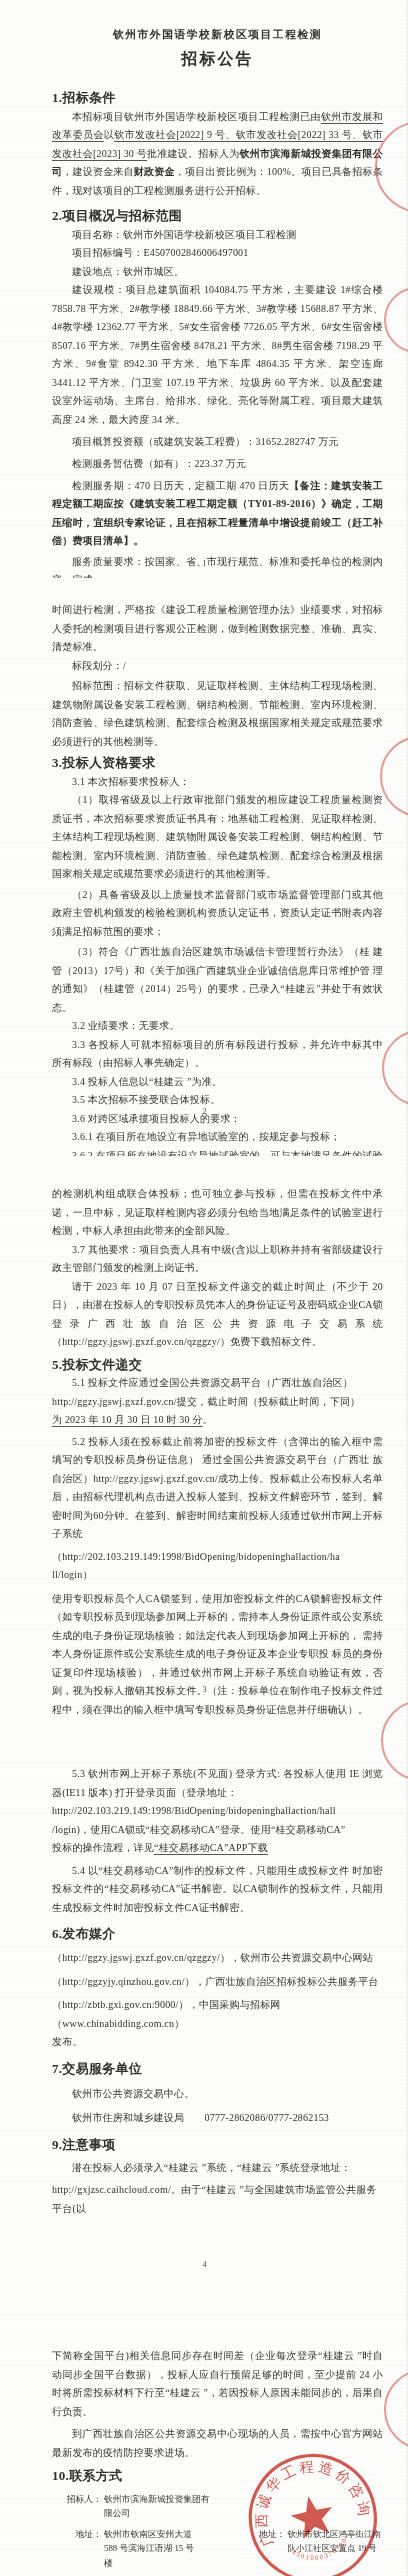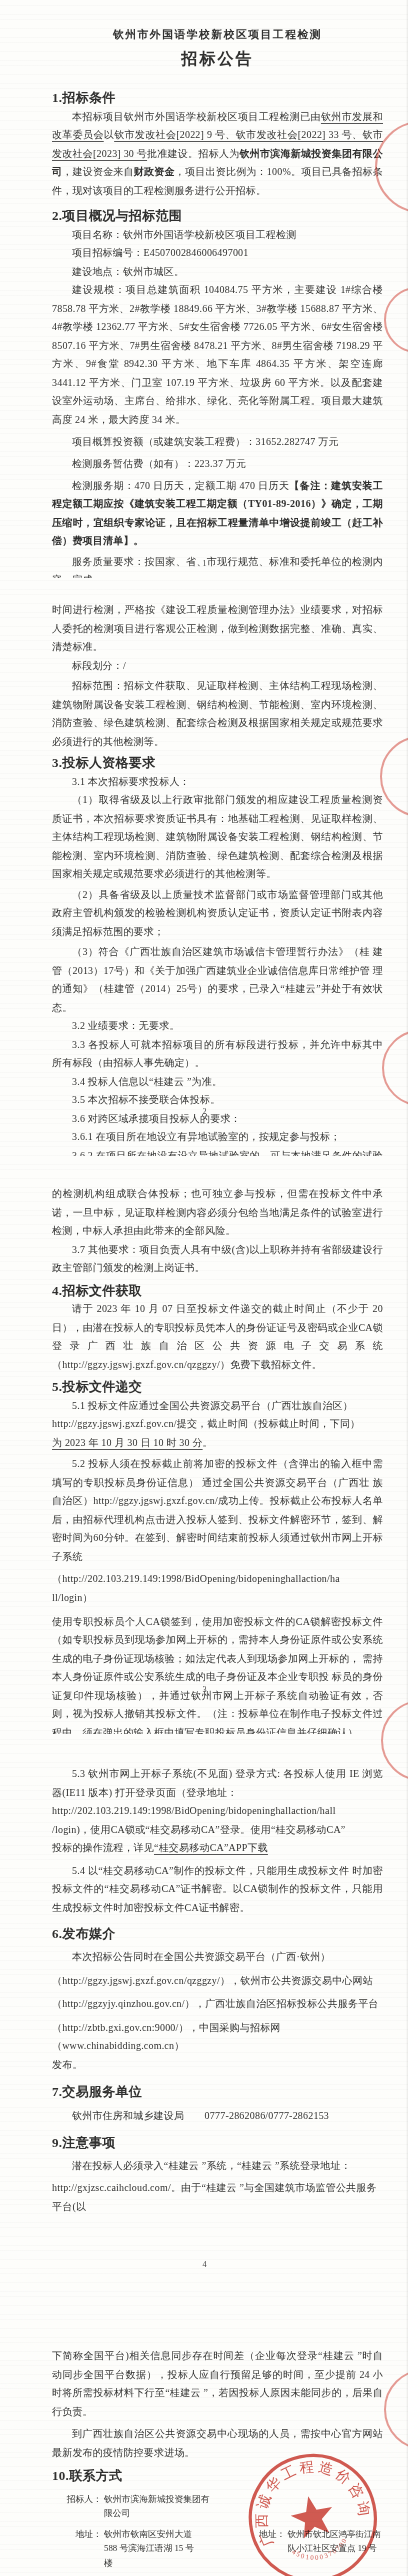--- a/index.html
+++ b/index.html
@@ -86,45 +86,44 @@
     <p class="ind">3.5 本次招标不接受联合体投标。</p>
     <p class="ind">3.6 对跨区域承揽项目投标人的要求：</p>
     <p class="ind">3.6.1 在项目所在地设立有异地试验室的，按规定参与投标；</p>
     <p class="ind">3.6.2 在项目所在地没有设立异地试验室的，可与本地满足条件的试验室所属</p>
     <div class="pagenum pn2">2</div>
   </div>
 
   <div class="page">
     <p class="mt56">的检测机构组成联合体投标；也可独立参与投标，但需在投标文件中承诺，一旦中标，见证取样检测内容必须分包给当地满足条件的试验室进行检测，中标人承担由此带来的全部风险。</p>
     <p class="ind">3.7 其他要求：项目负责人具有中级(含)以上职称并持有省部级建设行政主管部门颁发的检测上岗证书。</p>
-    <p class="sech mt8">4.招标文件获取</p>
     <p class="ind">请于 2023 年 10 月 07 日至投标文件递交的截止时间止（不少于 20 日），由潜在投标人的专职投标员凭本人的身份证证号及密码或企业CA锁登录广西壮族自治区公共资源电子交易系统（http://ggzy.jgswj.gxzf.gov.cn/qzggzy/）免费下载招标文件。</p>
     <p class="sech mt8">5.投标文件递交</p>
     <p class="ind left">5.1 投标文件应通过全国公共资源交易平台（广西壮族自治区）</p>
     <p class="left">http://ggzy.jgswj.gxzf.gov.cn/提交，截止时间（投标截止时间，下同）</p>
     <p class="left"><span class="u">为 2023 年 10 月 30 日 10 时 30 分</span><span>。</span></p>
     <p class="ind mt6">5.2 投标人须在投标截止前将加密的投标文件（含弹出的输入框中需填写的专职投标员身份证信息） 通过全国公共资源交易平台（广西壮 族自治区）http://ggzy.jgswj.gxzf.gov.cn/成功上传。投标截止公布投标人名单后，由招标代理机构点击进入投标人签到、投标文件解密环节，签到、解密时间为60分钟。在签到、解密时间结束前投标人须通过钦州市网上开标子系统</p>
     <p class="left mt8">（http://202.103.219.149:1998/BidOpening/bidopeninghallaction/ha ll/login）</p>
     <p class="mt10">使用专职投标员个人CA锁签到，使用加密投标文件的CA锁解密投标文件（如专职投标员到现场参加网上开标的，需持本人身份证原件或公安系统生成的电子身份证现场核验；如法定代表人到现场参加网上开标的， 需持本人身份证原件或公安系统生成的电子身份证及本企业专职投 标员的身份证复印件现场核验），并通过钦州市网上开标子系统自动验证有效，否则，视为投标人撤销其投标文件。（注：投标单位在制作电子投标文件过程中，须在弹出的输入框中填写专职投标员身份证信息并仔细确认）。</p>
     <div class="pagenum pn3">3</div>
   </div>
 
   <div class="page">
     <p class="ind mt60">5.3  钦州市网上开标子系统(不见面) 登录方式: 各投标人使用 IE 浏览器(IE11 版本) 打开登录页面（登录地址：</p>
     <p class="left">http://202.103.219.149:1998/BidOpening/bidopeninghallaction/hall</p>
     <p class="left">/login)，使用CA锁或“桂交易移动CA”登录。使用“桂交易移动CA”</p>
     <p class="left"><span>投标的操作流程，详见</span><span class="u">“桂交易移动CA”APP下载</span></p>
     <p class="ind mt8">5.4 以“桂交易移动CA”制作的投标文件，只能用生成投标文件 时加密投标文件的“桂交易移动CA”证书解密。以CA锁制作的投标文件，只能用生成投标文件时加密投标文件CA证书解密。</p>
     <p class="sech mt16">6.发布媒介</p>
-    <p class="ind mt8">本次招标公告同时在全国公共资源交易平台（广西·钦州）</p>
     <p class="left mt10">（http://ggzy.jgswj.gxzf.gov.cn/qzggzy/），钦州市公共资源交易中心网站</p>
     <p class="left mt10">（http://ggzyjy.qinzhou.gov.cn/），广西壮族自治区招标投标公共服务平台</p>
     <p class="left mt10">（http://zbtb.gxi.gov.cn:9000/），中国采购与招标网（www.chinabidding.com.cn）</p>
     <p class="left">发布。</p>
     <p class="sech mt16">7.交易服务单位</p>
+    <p class="ind mt12">钦州市公共资源交易中心。</p>
     <p class="ind mt12">钦州市住房和城乡建设局　　0777-2862086/0777-2862153</p>
     <p class="sech mt16">9.注意事项</p>
     <p class="ind mt8">潜在投标人必须录入“桂建云 ”系统，“桂建云 ”系统登录地址：</p>
     <p class="left mt8">http://gxjzsc.caihcloud.com/。由于“桂建云 ”与全国建筑市场监管公共服务平台(以</p>
     <div class="pagenum pn4">4</div>
   </div>
 
   <div class="page">
     <p class="mt68">下简称全国平台)相关信息同步存在时间差（企业每次登录“桂建云 ”时自动同步全国平台数据），投标人应自行预留足够的时间，至少提前 24 小时将所需投标材料下行至“桂建云 ”，若因投标人原因未能同步的，后果自行负责。</p>
     <p class="ind mt8">到广西壮族自治区公共资源交易中心现场的人员，需按中心官方网站最新发布的疫情防控要求进场。</p>

